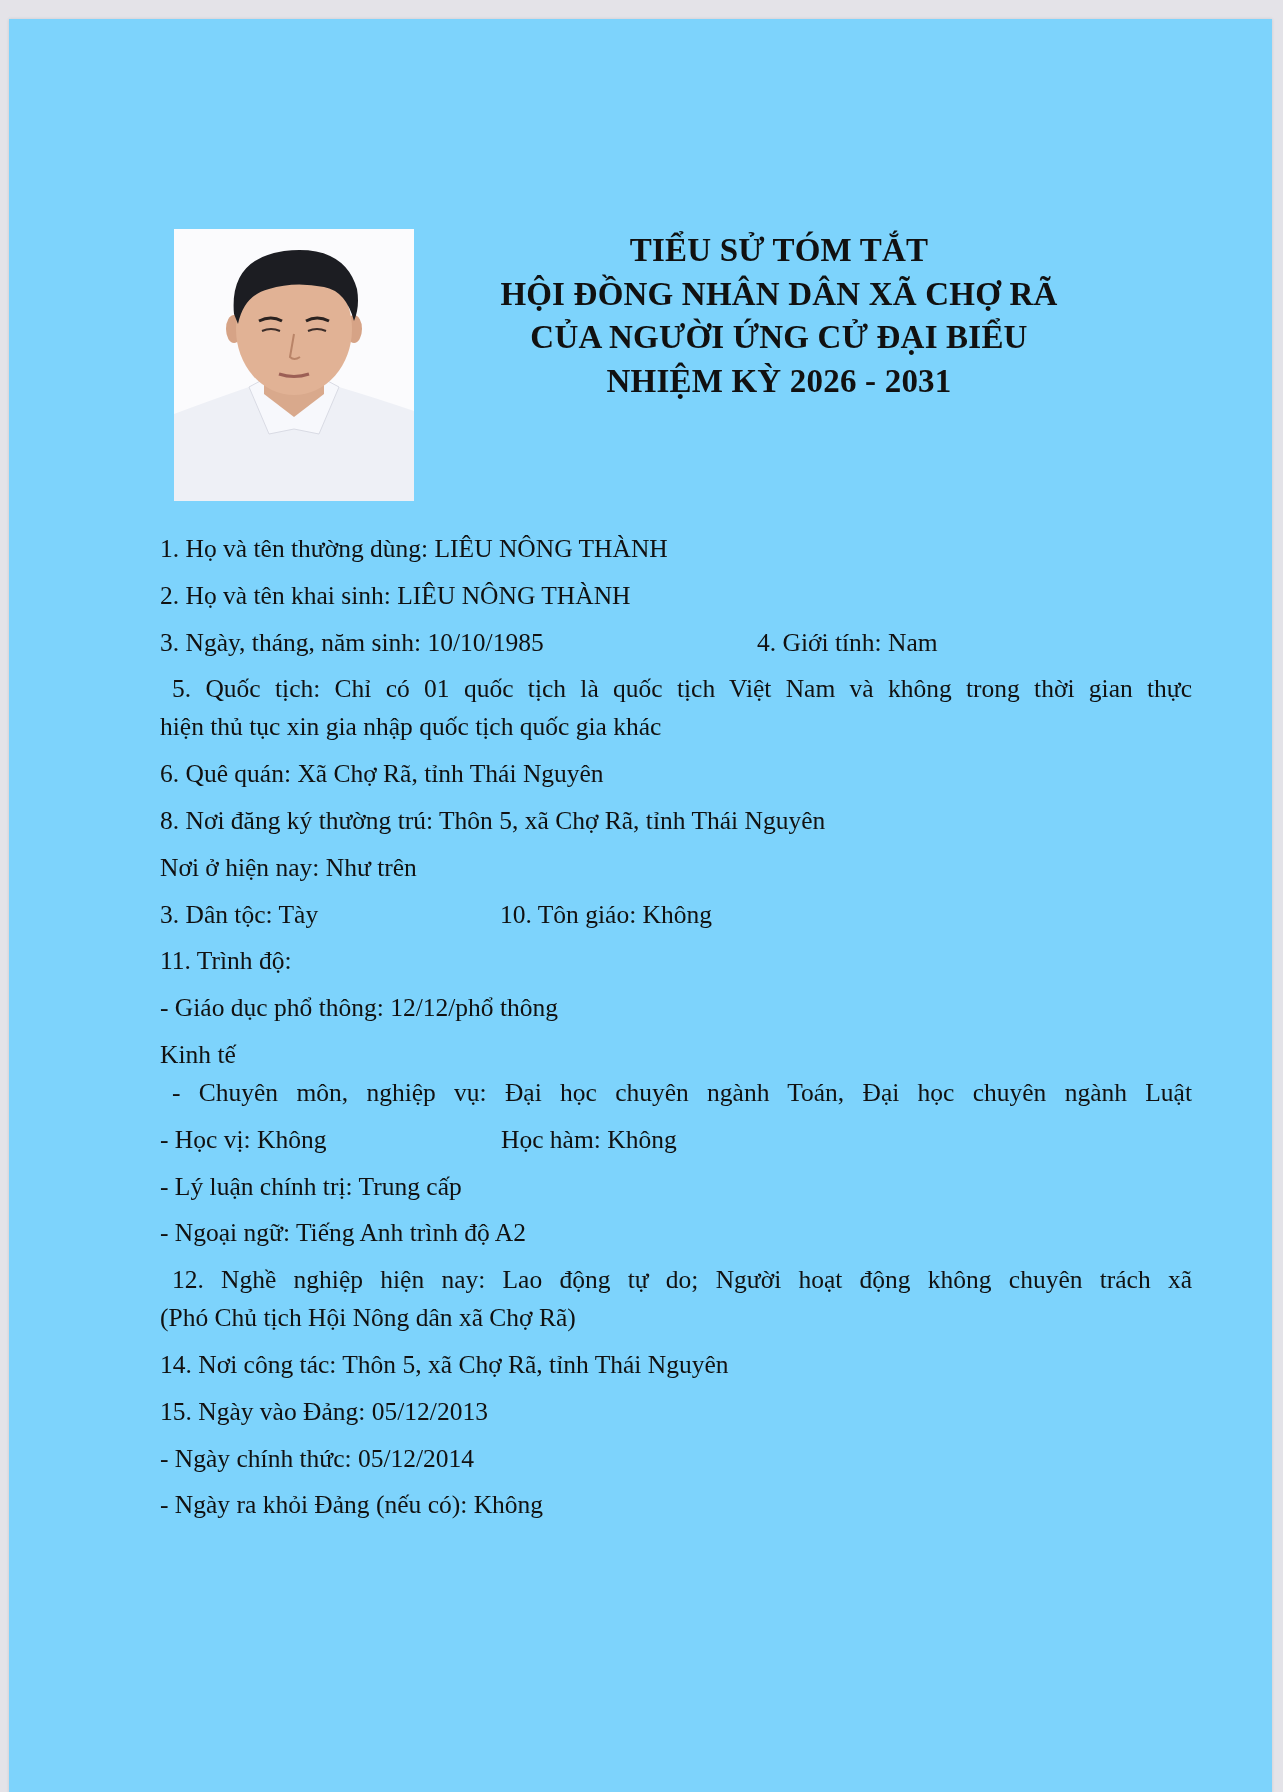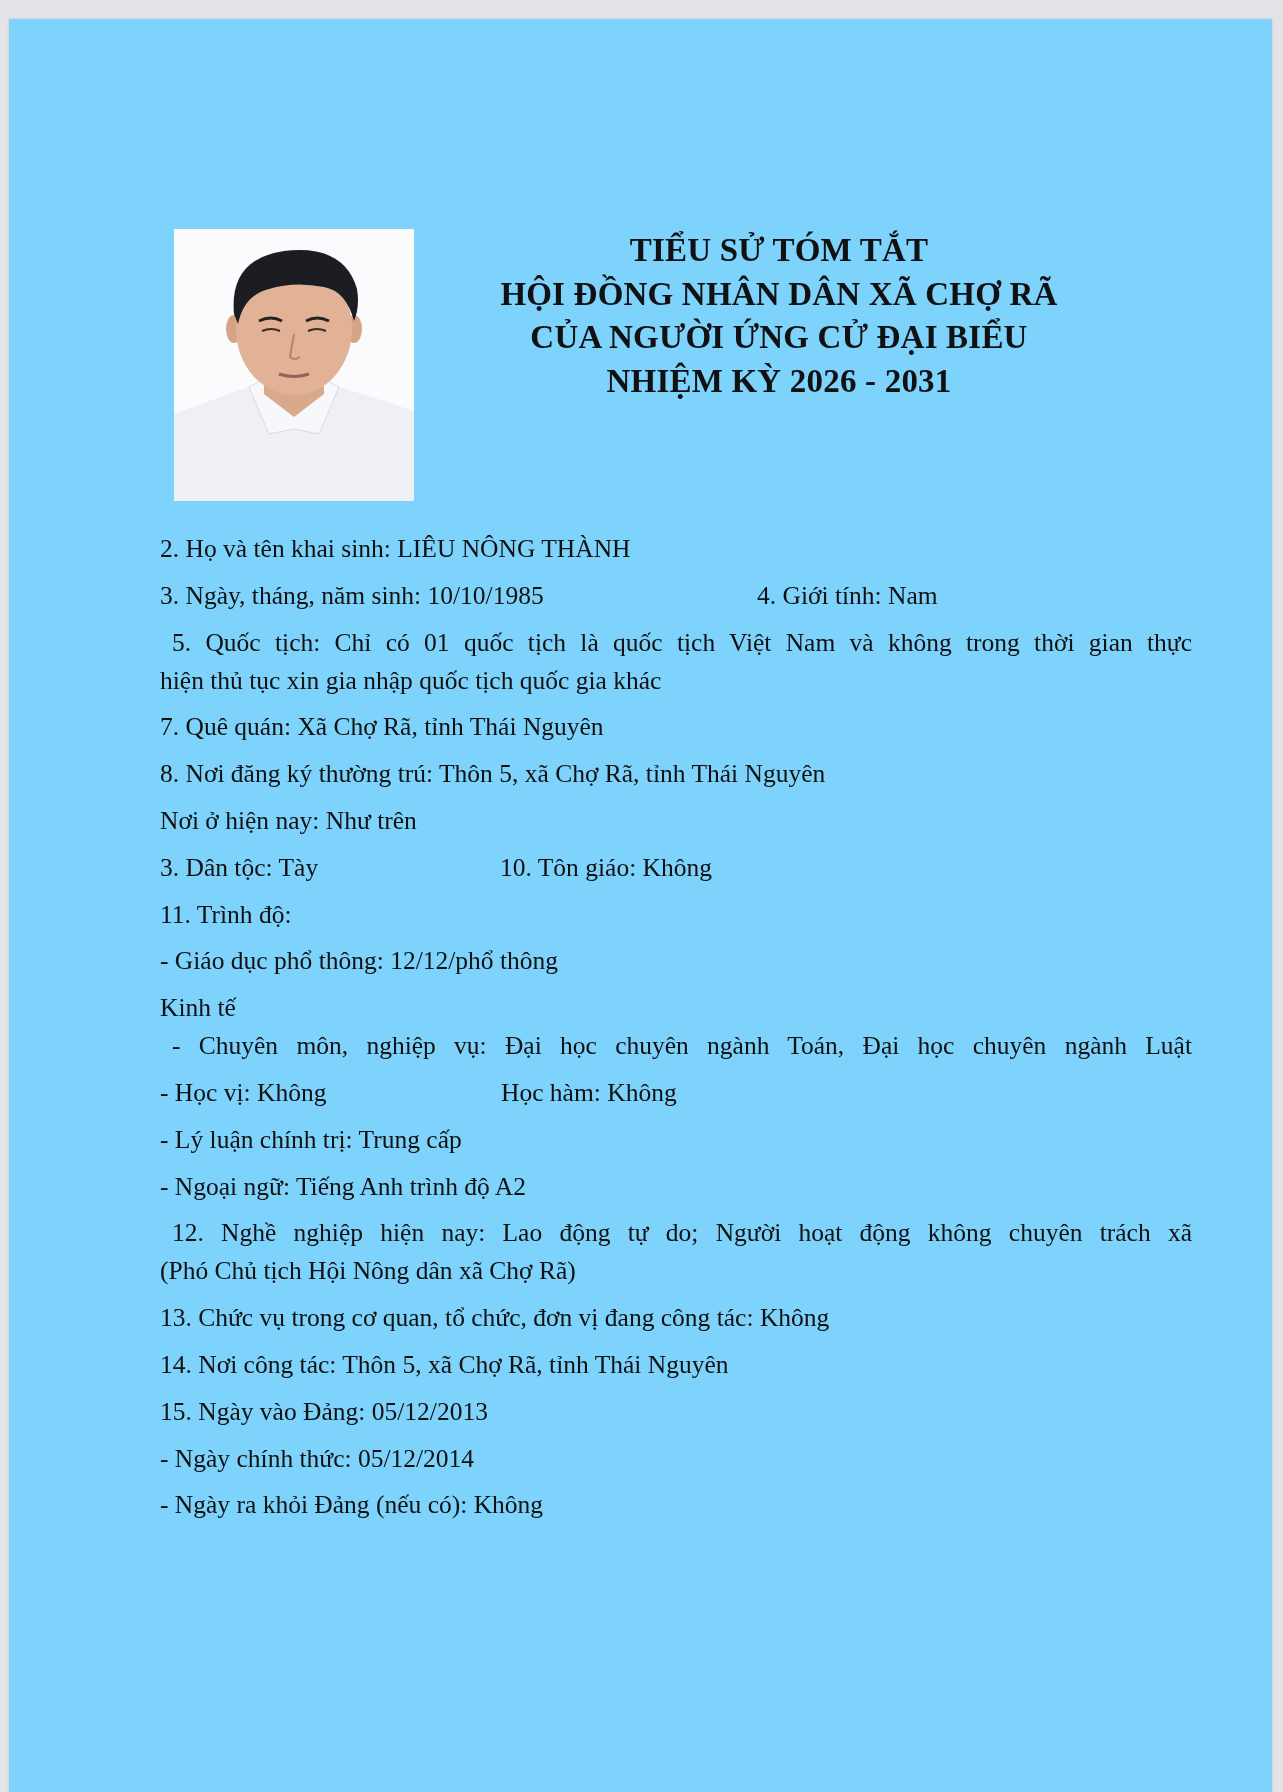--- a/index.html
+++ b/index.html
@@ -67,30 +67,31 @@
   </div>
 
   <div class="title">
     <div>TIỂU SỬ TÓM TẮT</div>
     <div>HỘI ĐỒNG NHÂN DÂN XÃ CHỢ RÃ</div>
     <div>CỦA NGƯỜI ỨNG CỬ ĐẠI BIỂU</div>
     <div>NHIỆM KỲ 2026 - 2031</div>
   </div>
 
   <div class="body">
+    <div class="line">1. Họ và tên thường dùng: LIÊU NÔNG THÀNH</div>
     <div class="line">2. Họ và tên khai sinh: LIÊU NÔNG THÀNH</div>
     <div class="line">
       <span>3. Ngày, tháng, năm sinh: 10/10/1985</span>
       <span class="col2" style="left:597px">4. Giới tính: Nam</span>
     </div>
     <div class="para">
       <div class="row justify">5. Quốc tịch: Chỉ có 01 quốc tịch là quốc tịch Việt Nam và không trong thời gian thực</div>
       <div class="row">hiện thủ tục xin gia nhập quốc tịch quốc gia khác</div>
     </div>
-    <div class="line">7. Quê quán: Xã Chợ Rã, tỉnh Thái Nguyên</div>
+    <div class="line">6. Quê quán: Xã Chợ Rã, tỉnh Thái Nguyên</div>
     <div class="line">8. Nơi đăng ký thường trú: Thôn 5, xã Chợ Rã, tỉnh Thái Nguyên</div>
     <div class="line">Nơi ở hiện nay: Như trên</div>
     <div class="line">
       <span>3. Dân tộc: Tày</span>
       <span class="col2" style="left:340px">10. Tôn giáo: Không</span>
     </div>
     <div class="line">11. Trình độ:</div>
     <div class="line">- Giáo dục phổ thông: 12/12/phổ thông</div>
     <div class="para">
       <div class="row">Kinh tế</div>
@@ -99,19 +100,18 @@
     <div class="line">
       <span>- Học vị: Không</span>
       <span class="col2" style="left:341px">Học hàm: Không</span>
     </div>
     <div class="line">- Lý luận chính trị: Trung cấp</div>
     <div class="line">- Ngoại ngữ: Tiếng Anh trình độ A2</div>
     <div class="para">
       <div class="row justify">12. Nghề nghiệp hiện nay: Lao động tự do; Người hoạt động không chuyên trách xã</div>
       <div class="row">(Phó Chủ tịch Hội Nông dân xã Chợ Rã)</div>
     </div>
-    <div class="line">13. Chức vụ trong cơ quan, tổ chức, đơn vị đang công tác: Không</div>
     <div class="line">14. Nơi công tác: Thôn 5, xã Chợ Rã, tỉnh Thái Nguyên</div>
     <div class="line">15. Ngày vào Đảng: 05/12/2013</div>
     <div class="line">- Ngày chính thức: 05/12/2014</div>
     <div class="line">- Ngày ra khỏi Đảng (nếu có): Không</div>
   </div>
 </div>
 
 </body></html>

